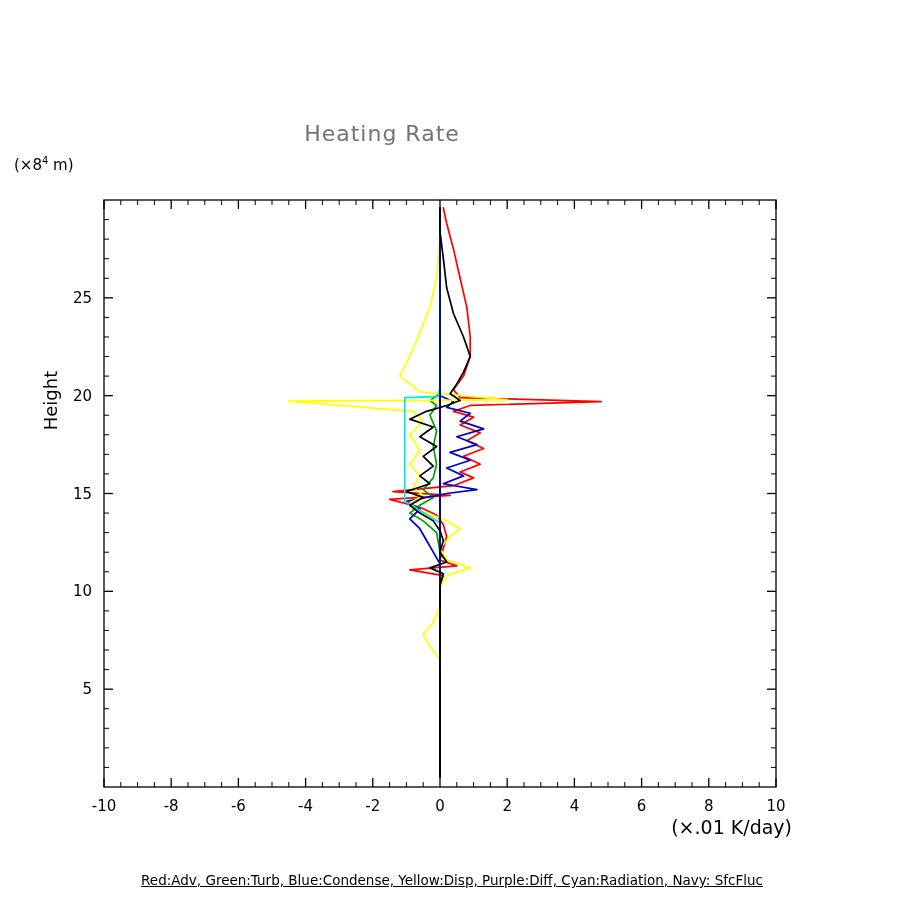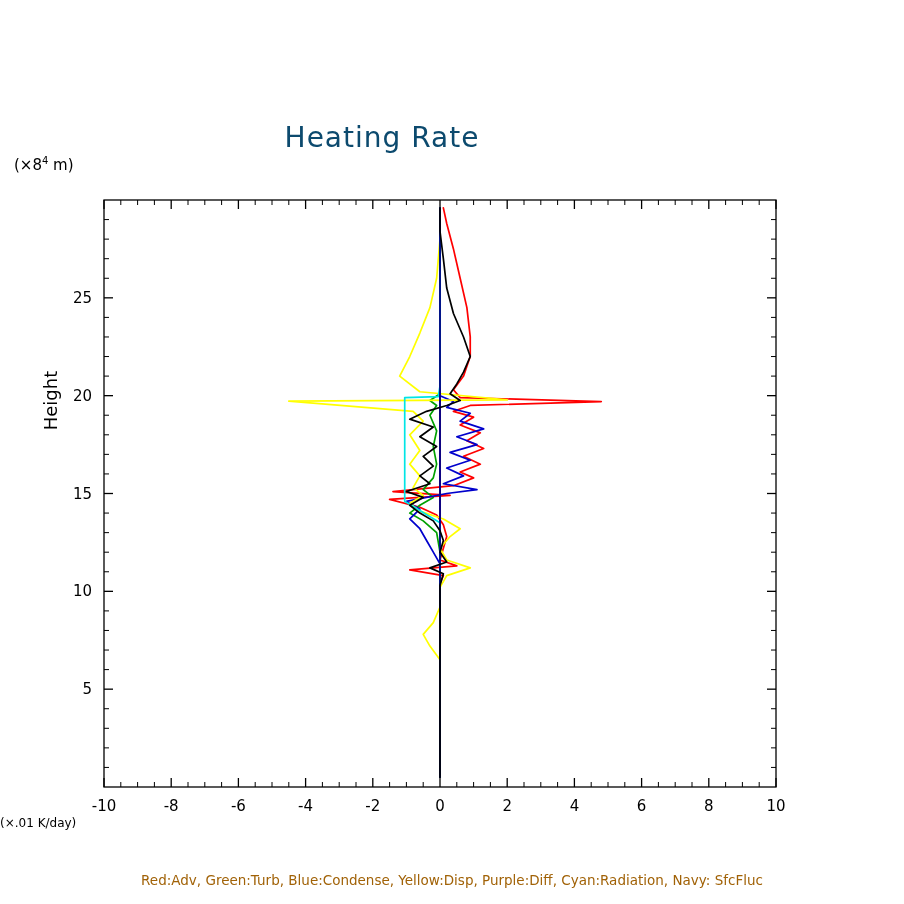--- a/index.html
+++ b/index.html
@@ -9,53 +9,54 @@
     font-family:"DejaVu Sans", sans-serif;
     color:#000000;
     overflow:hidden;
     position:relative;
   }
   #figure{position:absolute;left:0;top:0;width:904px;height:904px;}
   .title{
     position:absolute;
     left:0;top:121px;width:764px;
     text-align:center;
-    font-size:28px;
+    font-size:22px;
     letter-spacing:1px;
-    color:#0c4a6e;
+    color:#737373;
   }
   .unit-top{
     position:absolute;
     left:14px;top:155px;
     font-size:15px;
   }
   .unit-top sup{font-size:10px;vertical-align:super;}
   .xlabel{
     position:absolute;
     left:0;top:816px;width:904px;
-    text-align:left;
-    padding-right:56px;
+    text-align:right;
+    padding-right:112px;
     box-sizing:border-box;
-    font-size:12px;
+    font-size:19px;
   }
   .ylabel{
     position:absolute;
     left:-30px;top:390px;
     width:160px;
     text-align:center;
     font-size:18px;
     transform:rotate(-90deg);
     transform-origin:center center;
   }
   .legend{
     position:absolute;
     left:0;top:872px;width:904px;
     text-align:center;
     font-size:13.5px;
-    color:#a16207;
+    color:#000000;
+    text-decoration:underline;
   }
   svg{position:absolute;left:0;top:0;}
   .ticklabel{font-family:"DejaVu Sans",sans-serif;font-size:15px;fill:#000;}
 </style>
 </head>
 <body>
 
 <div id="figure">
 
   <div class="title">Heating Rate</div>

